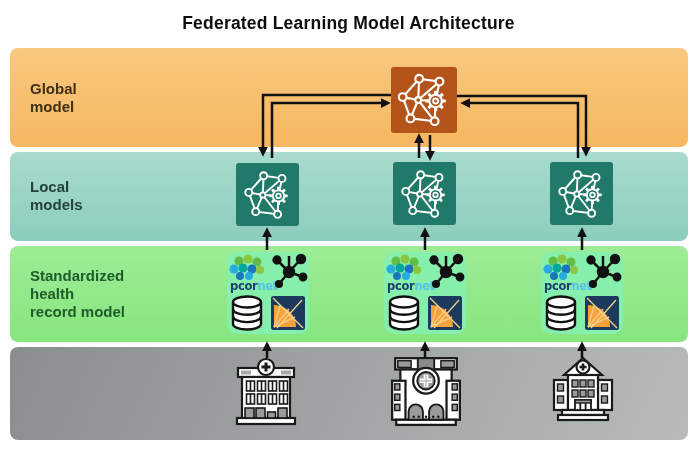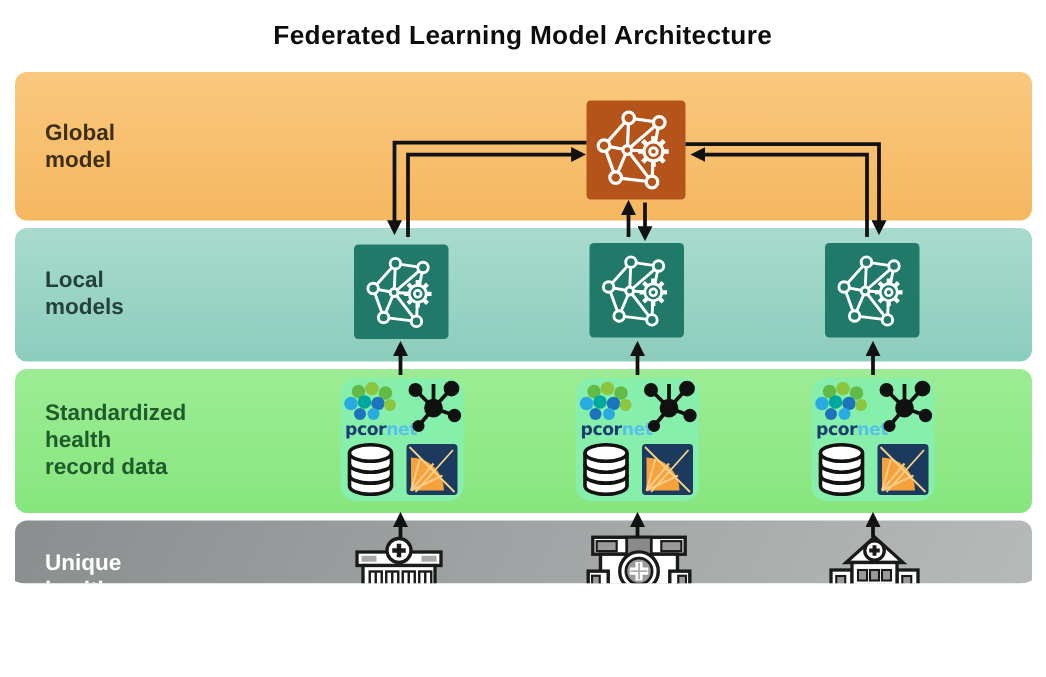--- a/index.html
+++ b/index.html
@@ -1,17 +1,17 @@
 <!DOCTYPE html>
 <html style="--band-global: #F5B75F; --band-local: #8CCDBD; --band-data: #86E67E; --band-centers: #9A9D9D; --icon-global: #B4541B; --icon-local: #21796A; --arrow: #111111; --label-global: #3E2F15; --label-local: #24423A; --label-data: #1F5B2B; --label-centers: #FFFFFF; --pcor-dark: #1B3E6F; --pcor-light: #56C2E9; --fan-navy: #1C3A5E; --fan-orange: #F5A13C;"><head>
 <meta charset="utf-8">
 <style>
   html,body{margin:0;padding:0;background:#fff;}
   #canvas{
-    position:relative;width:697px;height:389px;background:#fff;overflow:hidden;
+    position:relative;width:697px;height:451px;background:#fff;overflow:hidden;
     font-family:"Liberation Sans","DejaVu Sans",sans-serif;
     border-radius:17px;
   }
   .title{
     position:absolute;top:13px;left:0;right:0;text-align:center;
     font-size:17.5px;font-weight:700;color:#0d0d0d;letter-spacing:.2px;
   }
   .band{position:absolute;left:10px;width:678px;border-radius:8px;}
   .band-global{top:48px;height:99px;background:linear-gradient(180deg,#F9C87F,var(--band-global,#F5B75F));}
   .band-local{top:152px;height:89px;background:linear-gradient(180deg,#A8DBCE,var(--band-local,#8CCDBD));}
@@ -54,24 +54,21 @@
   <div class="band band-local"></div>
   <div class="band band-data"></div>
   <div class="band band-centers"></div>
 
   <div class="band-label label-global">Global
 model</div>
   <div class="band-label label-local">Local
 models</div>
   <div class="band-label label-data">Standardized
 health
-record data</div>
-  <div class="band-label label-centers">Unique
-healthcare
-centers</div>
+record model</div>
 
   <div class="model-icon icon-global">
     <svg width="62" height="62" viewBox="0 0 64 64">
       <g stroke="#fff" stroke-width="2.2">
         <line x1="27" y1="10" x2="48" y2="13"></line>
           <line x1="27" y1="10" x2="10" y2="29"></line>
         <line x1="10" y1="29" x2="18" y2="51"></line>
           <line x1="18" y1="51" x2="43" y2="54"></line>
         <line x1="26" y1="32" x2="27" y2="10"></line>
           <line x1="26" y1="32" x2="48" y2="13"></line>

